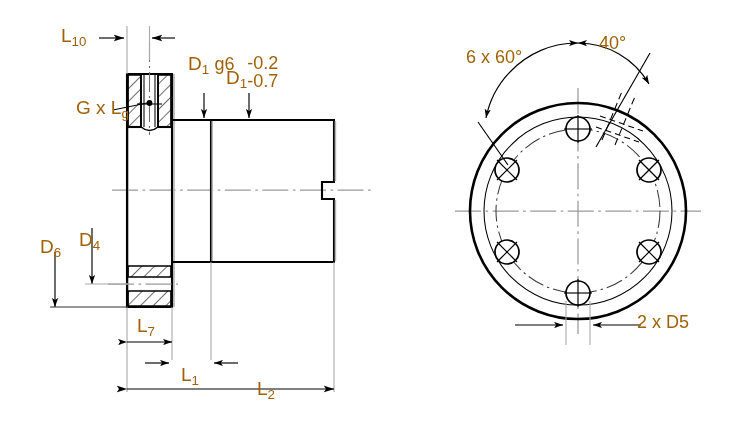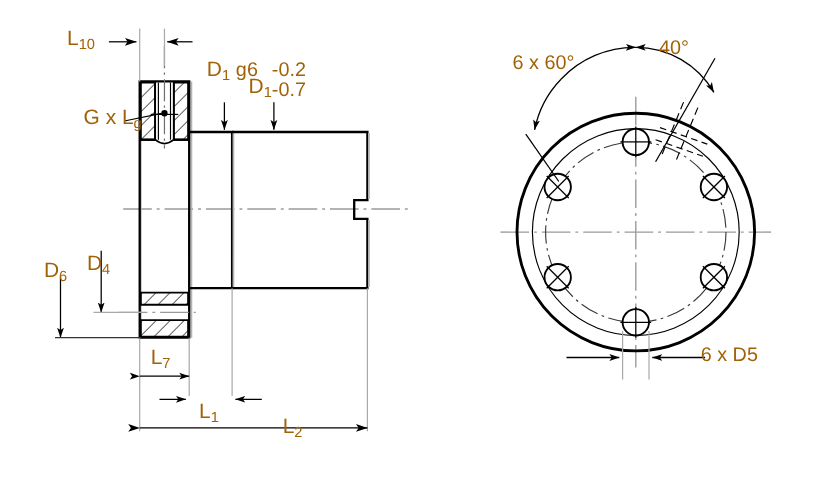--- a/index.html
+++ b/index.html
@@ -218,15 +218,15 @@
   <div class="lbl big" style="left:137px;top:316px;"><span>L</span><span class="sub">7</span></div>
 
   <div class="lbl big" style="left:181px;top:353px;margin-top:12px;"><span>L</span><span class="sub">1</span></div>
 
   <div class="lbl big" style="left:217px;top:379px;margin-left:40px;"><span>L</span><span class="sub">2</span></div>
 
   <div class="lbl med" style="left:466px;top:48px;">6 x 60°</div>
 
   <div class="lbl med" style="left:599px;top:34px;">40°</div>
 
-  <div class="lbl med" style="left:637px;top:313px;">6 x D5</div>
+  <div class="lbl med" style="left:637px;top:313px;">2 x D5</div>
 
 </div>
 
 </body></html>

